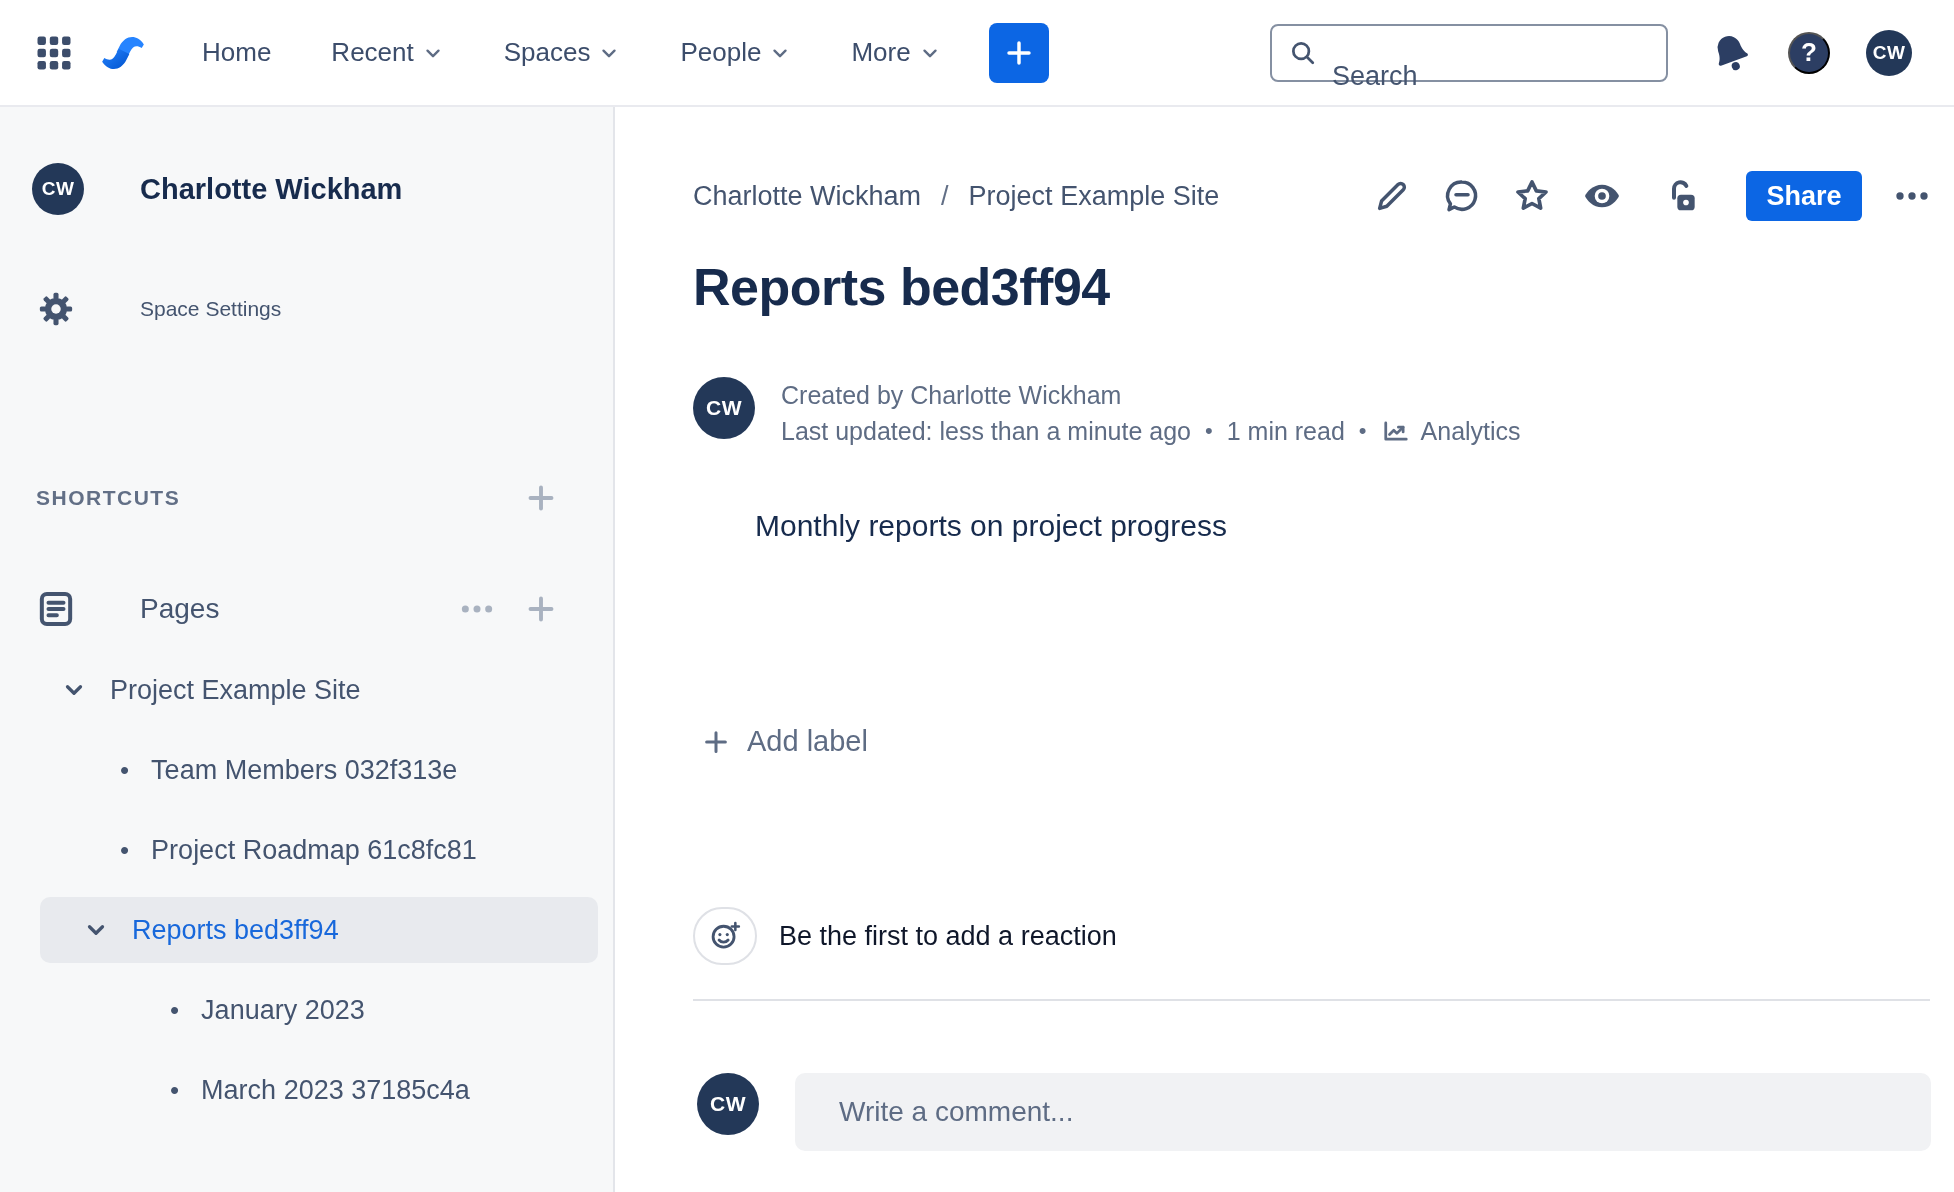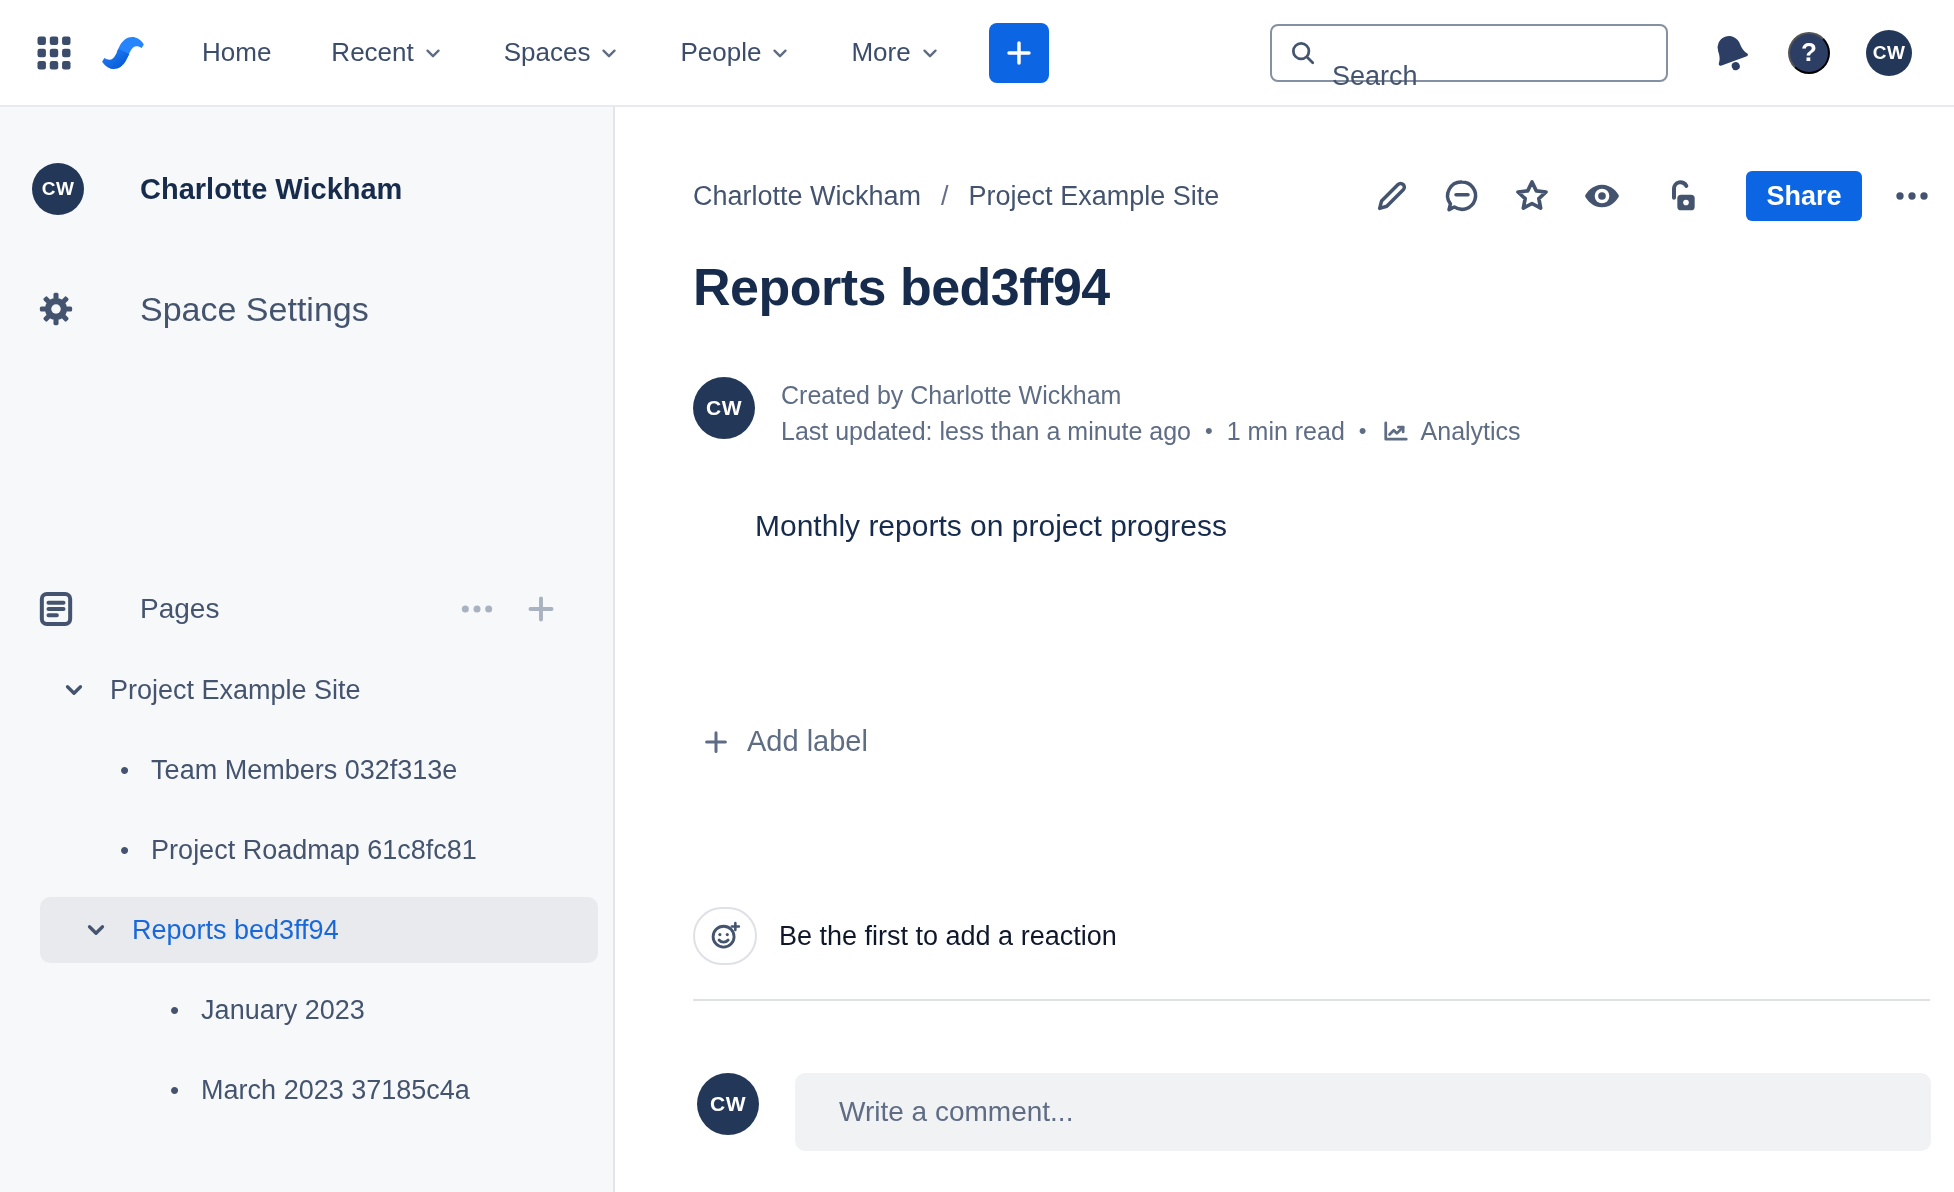--- a/index.html
+++ b/index.html
@@ -32,21 +32,21 @@
   .topbar-avatar { margin-left:36px; margin-right:42px; width:46px; height:46px; font-size:19px; cursor:pointer; }
 
   
   .sidebar { position:absolute; top:107px; left:0; width:615px; height:1085px; background:#F7F8F9;
              border-right:2px solid #E3E5EA; }
   .space-header { position:absolute; top:56px; left:32px; display:flex; align-items:center; cursor:pointer; }
   .space-avatar { width:52px; height:52px; font-size:19px; }
   .space-name { margin-left:56px; font-size:29px; font-weight:700; color:#172B4D; }
   .side-row { position:absolute; left:0; width:615px; height:60px; display:flex; align-items:center; cursor:pointer; }
   .side-row .rowicon { width:40px; margin-left:36px; display:flex; justify-content:center; }
-  .side-row .rowlabel { margin-left:64px; font-size:34px; color:#44546F; }
+  .side-row .rowlabel { margin-left:64px; font-size:21px; color:#44546F; }
   .row-settings { top:172px; }
   .row-archive  { top:252px; }
   .shortcuts-row { position:absolute; top:372px; left:0; width:615px; height:38px; display:flex; align-items:center; }
   .shortcuts-label { margin-left:36px; font-size:21px; font-weight:700; letter-spacing:1.5px; color:#626F86; }
   .ghost-plus { position:absolute; left:518px; width:46px; height:46px; display:flex; align-items:center;
                 justify-content:center; cursor:pointer; }
   .pages-row { position:absolute; top:470px; left:0; width:686px; height:64px; display:flex; align-items:center; cursor:pointer; }
   .pages-row .rowicon { width:44px; margin-left:34px; display:flex; justify-content:center; }
   .pages-row .rowlabel { margin-left:62px; font-size:28px; color:#44546F; }
   .pages-dots { position:absolute; left:450px; width:54px; height:46px; display:flex; align-items:center;
@@ -227,20 +227,28 @@
               <rect x="18.2" y="10.4" width="4" height="3.2" rx="1" transform="rotate(45 12 12)"></rect>
             </g>
             <circle cx="12" cy="12" r="3" fill="#F7F8F9"></circle>
           </g>
         </svg>
       </span>
       <span class="rowlabel">Space Settings</span>
     </div>
 
 
+    <div class="shortcuts-row">
+      <span class="shortcuts-label">SHORTCUTS</span>
+      <span class="ghost-plus">
+        <svg class="ic" width="36" height="36" viewBox="0 0 24 24">
+            <path d="M12 5v14M5 12h14" stroke="#A9B2C0" stroke-width="2.6" stroke-linecap="round"></path>
+          </svg>
+      </span>
+    </div>
 
     <div class="pages-row">
       <span class="rowicon">
         <svg class="ic" width="40" height="40" viewBox="0 0 24 24">
           <rect x="3.5" y="3" width="17" height="18" rx="3" fill="none" stroke="#44546F" stroke-width="2.4"></rect>
           <path d="M7.5 8.3h9M7.5 12h9M7.5 15.7h5" stroke="#44546F" stroke-width="2.4" stroke-linecap="round"></path>
         </svg>
       </span>
       <span class="rowlabel">Pages</span>
       <span class="pages-dots">

